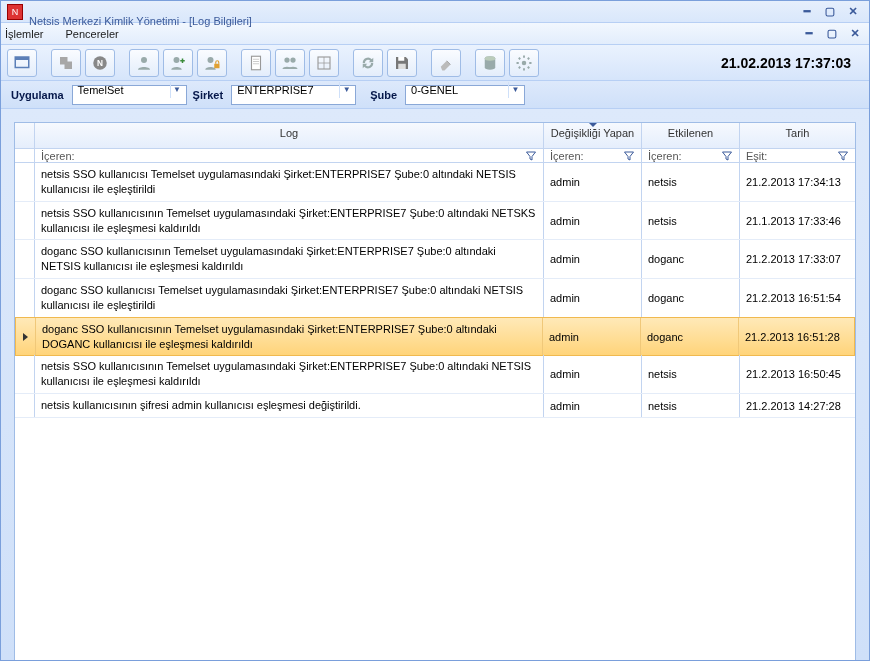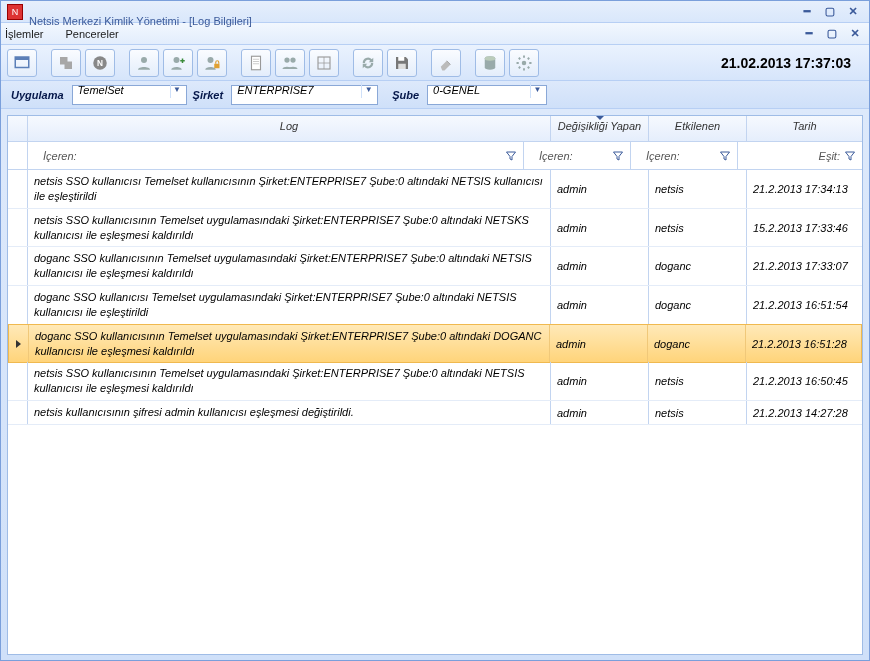--- a/index.html
+++ b/index.html
@@ -65,21 +65,20 @@
   .toolbar .spacer { flex: 1; }
   .clock { font-weight: bold; font-size: 14px; color: #000; margin-right: 12px; }
   
   .filterrow {
     height: 28px;
     background: linear-gradient(#dde9fb, #cfe0f9);
     display: flex; align-items: center;
     padding: 4px 10px;
     border-bottom: 1px solid #b7cff4;
     gap: 6px;
-    font-style: italic;
   }
   .filterrow .lbl { font-weight: bold; color: #05174a; margin-right: 2px; }
   .combo {
     height: 20px; background: #fff; border: 1px solid #8aa8d7;
     display: inline-flex; align-items: center;
     padding: 0 2px 10px 5px; cursor: pointer;
     position: relative;
   }
   .combo .val { flex: 1; }
   .combo .arrow {
@@ -105,29 +104,29 @@
   .gridhead .gcell, .gridfilter .gcell, .gridrow .gcell {
     border-right: 1px solid #c2d4f0;
     padding: 4px 6px;
     overflow: hidden;
   }
   .gridhead .gcell { text-align: center; font-weight: normal; color: #333; position: relative; }
   .col-indicator { width: 20px; flex-shrink: 0; }
   .col-log { flex: 1; min-width: 100px; }
   .col-user { width: 98px; flex-shrink: 0; }
   .col-aff { width: 98px; flex-shrink: 0; }
-  .col-date { width: 115px; flex-shrink: 0; border-right: none !important; text-align: right; }
+  .col-date { width: 115px; flex-shrink: 0; border-right: none !important; }
   .sort-indicator {
     position: absolute; top: -1px; left: 50%; transform: translateX(-50%);
     width: 0; height: 0; border-left: 5px solid transparent;
     border-right: 5px solid transparent; border-top: 5px solid #3b5a9a;
   }
   .gridfilter {
-    display: flex; height: 28px; flex-shrink: 0;
-    background: #fff; border-bottom: 1px solid #c2d4f0; gap: 9px;
+    display: flex; height: 14px; flex-shrink: 0;
+    background: #fff; border-bottom: 1px solid #c2d4f0;
   }
   .gridfilter .gcell { display: flex; align-items: center; color: #555; }
   .gridfilter .gcell .ftxt { flex: 1; }
   .funnel {
     width: 12px; height: 12px; margin-left: 4px; flex-shrink: 0;
     color: #3b5a9a; cursor: pointer;
   }
   .gridbody { flex: 1; overflow: auto; }
   .gridrow {
     display: flex; border-bottom: 1px solid #e4ecf8;
@@ -140,24 +139,23 @@
     border: 1px solid #f0b94f;
     margin: -1px 0;
   }
   .gridrow.selected .gcell { border-right-color: #f0c879; }
   .row-arrow {
     width: 0; height: 0; border-top: 4px solid transparent;
     border-bottom: 4px solid transparent; border-left: 5px solid #333;
     margin: auto;
   }
   .borderpad {
-    padding: 1px;
+    padding: 8px;
     background: linear-gradient(#dde9fb, #cfe0f9);
     height: calc(100% - 108px);
-    font-style: italic;
   }
 </style>
 </head>
 <body>
 
 <div class="titlebar">
   <span class="app-icon">N</span>
   <span class="title">Netsis Merkezi Kimlik Yönetimi - [Log Bilgileri]</span>
   <span class="spacer"></span>
   <span class="winbtn">━</span>
@@ -279,21 +277,21 @@
   <span class="clock">21.02.2013 17:37:03</span>
 </div>
 
 <div class="filterrow">
   <span class="lbl">Uygulama</span>
   <span class="combo" style="width:115px">
     <span class="val">TemelSet</span>
     <span class="arrow">▼</span>
   </span>
   <span class="lbl" style="">Şirket</span>
-  <span class="combo" style="width:147px">
+  <span class="combo" style="width:125px">
     <span class="val">ENTERPRISE7</span>
     <span class="arrow">▼</span>
   </span>
   <span class="lbl" style="margin-left:8px">Şube</span>
   <span class="combo" style="width:120px">
     <span class="val">0-GENEL</span>
     <span class="arrow">▼</span>
   </span>
 </div>
 
@@ -335,31 +333,31 @@
       <span class="ftxt">Eşit:</span>
       <svg class="funnel" viewBox="0 0 24 24">
             <path d="M3 4h18l-7 9v7l-4-2v-5z" fill="none" stroke="#3b5a9a" stroke-width="2"></path>
           </svg>
     </div>
   </div>
 
   <div class="gridbody" id="gridbody">
         <div class="gridrow">
           <div class="gcell col-indicator"></div>
-          <div class="gcell col-log">netsis SSO kullanıcısı Temelset kullanıcısının Şirket:ENTERPRISE7 Şube:0 altındaki NETSIS kullanıcısı ile eşleştirildi</div>
+          <div class="gcell col-log">netsis SSO kullanıcısı Temelset uygulamasındaki Şirket:ENTERPRISE7 Şube:0 altındaki NETSIS kullanıcısı ile eşleştirildi</div>
           <div class="gcell col-user">admin</div>
           <div class="gcell col-aff">netsis</div>
           <div class="gcell col-date">21.2.2013 17:34:13</div>
         </div>
         <div class="gridrow">
           <div class="gcell col-indicator"></div>
           <div class="gcell col-log">netsis SSO kullanıcısının Temelset uygulamasındaki Şirket:ENTERPRISE7 Şube:0 altındaki NETSKS kullanıcısı ile eşleşmesi kaldırıldı</div>
           <div class="gcell col-user">admin</div>
           <div class="gcell col-aff">netsis</div>
-          <div class="gcell col-date">15.2.2013 17:33:46</div>
+          <div class="gcell col-date">21.1.2013 17:33:46</div>
         </div>
         <div class="gridrow">
           <div class="gcell col-indicator"></div>
           <div class="gcell col-log">doganc SSO kullanıcısının Temelset uygulamasındaki Şirket:ENTERPRISE7 Şube:0 altındaki NETSIS kullanıcısı ile eşleşmesi kaldırıldı</div>
           <div class="gcell col-user">admin</div>
           <div class="gcell col-aff">doganc</div>
           <div class="gcell col-date">21.2.2013 17:33:07</div>
         </div>
         <div class="gridrow">
           <div class="gcell col-indicator"></div>

